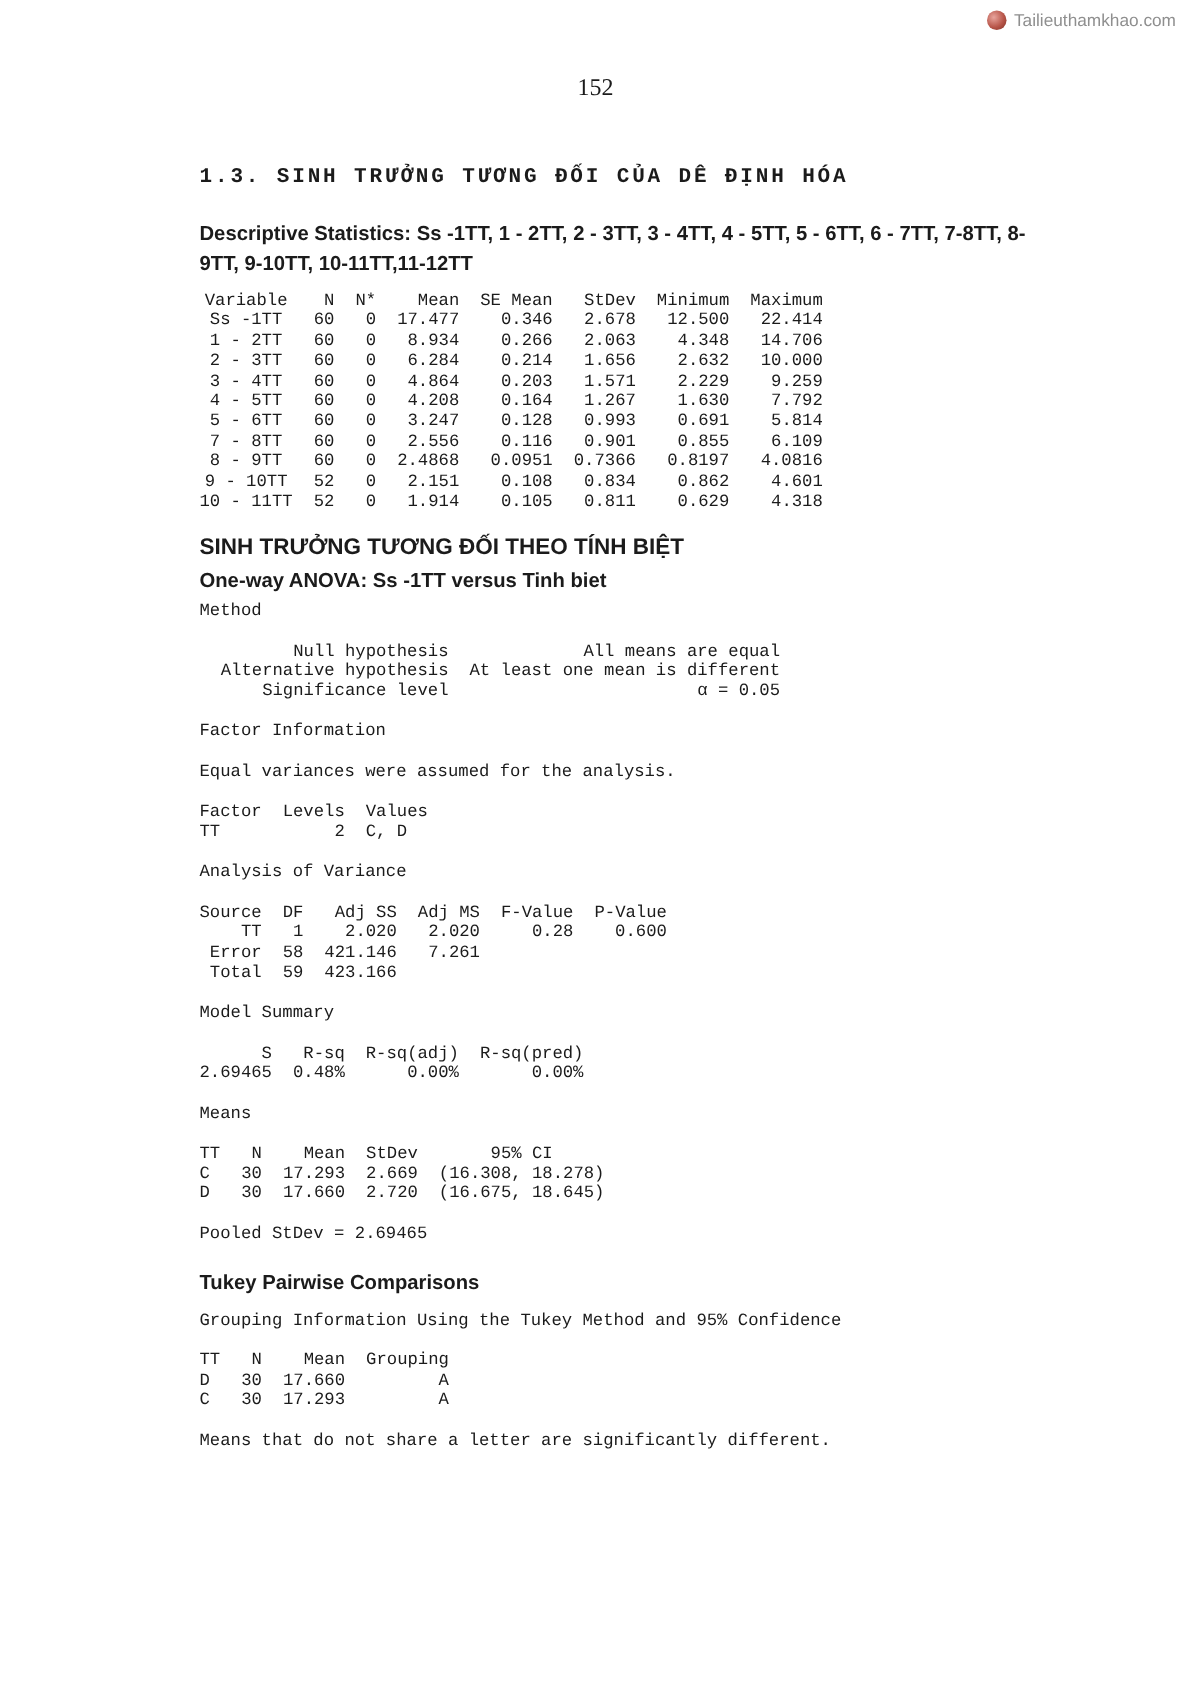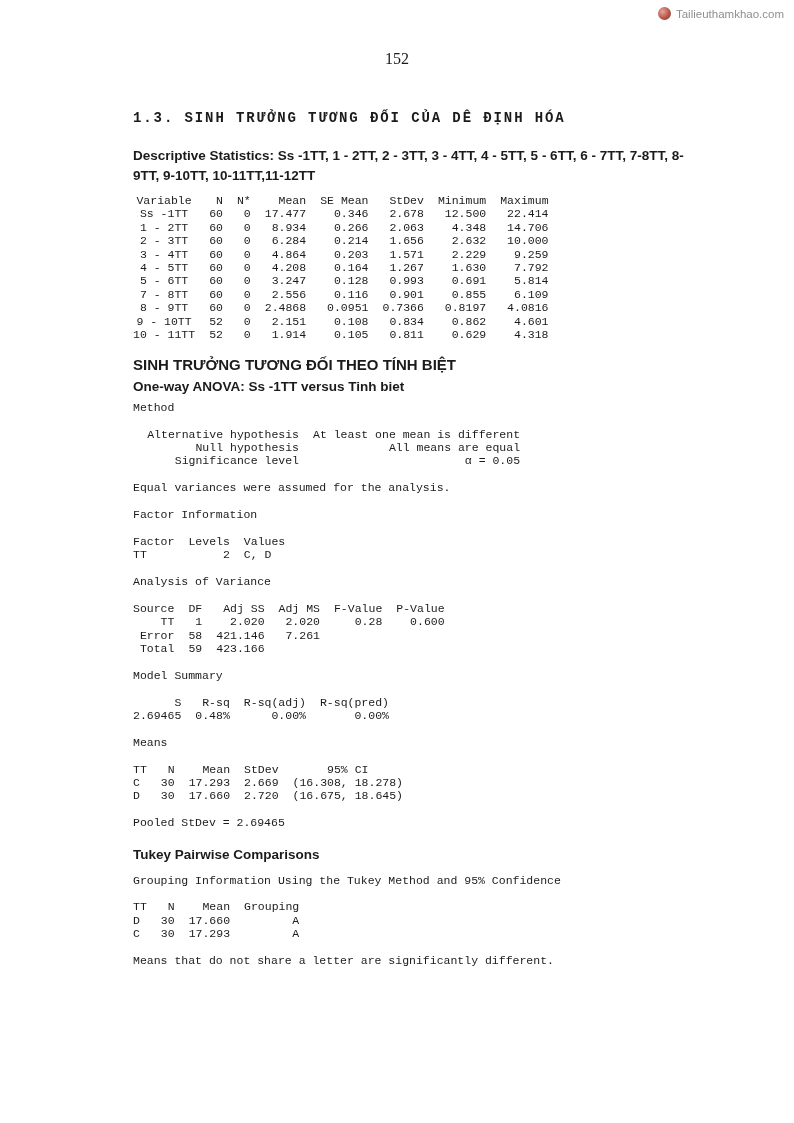--- a/index.html
+++ b/index.html
@@ -236,37 +236,37 @@
 
     <div class="h-tinh">SINH TRƯỞNG TƯƠNG ĐỐI THEO TÍNH BIỆT</div>
 
     <div class="h-anova">One-way ANOVA: Ss -1TT versus Tinh biet</div>
 
     <div class="mono-line">Method</div>
 
     <table class="mono t-method">
       <tbody>
           <tr>
+            <td>Null hypothesis</td>
+            <td>All means are equal</td>
+          </tr>
+          <tr>
             <td>Alternative hypothesis</td>
             <td>At least one mean is different</td>
           </tr>
           <tr>
-            <td>Null hypothesis</td>
-            <td>All means are equal</td>
-          </tr>
-          <tr>
             <td>Significance level</td>
             <td>α = 0.05</td>
           </tr>
         </tbody>
     </table>
 
+    <div class="mono-line">Factor Information</div>
+
     <div class="mono-line">Equal variances were assumed for the analysis.</div>
-
-    <div class="mono-line">Factor Information</div>
 
     <table class="mono t-factor">
       <thead>
         <tr>
             <th>Factor</th>
             <th>Levels</th>
             <th>Values</th>
           </tr>
       </thead>
       <tbody>

